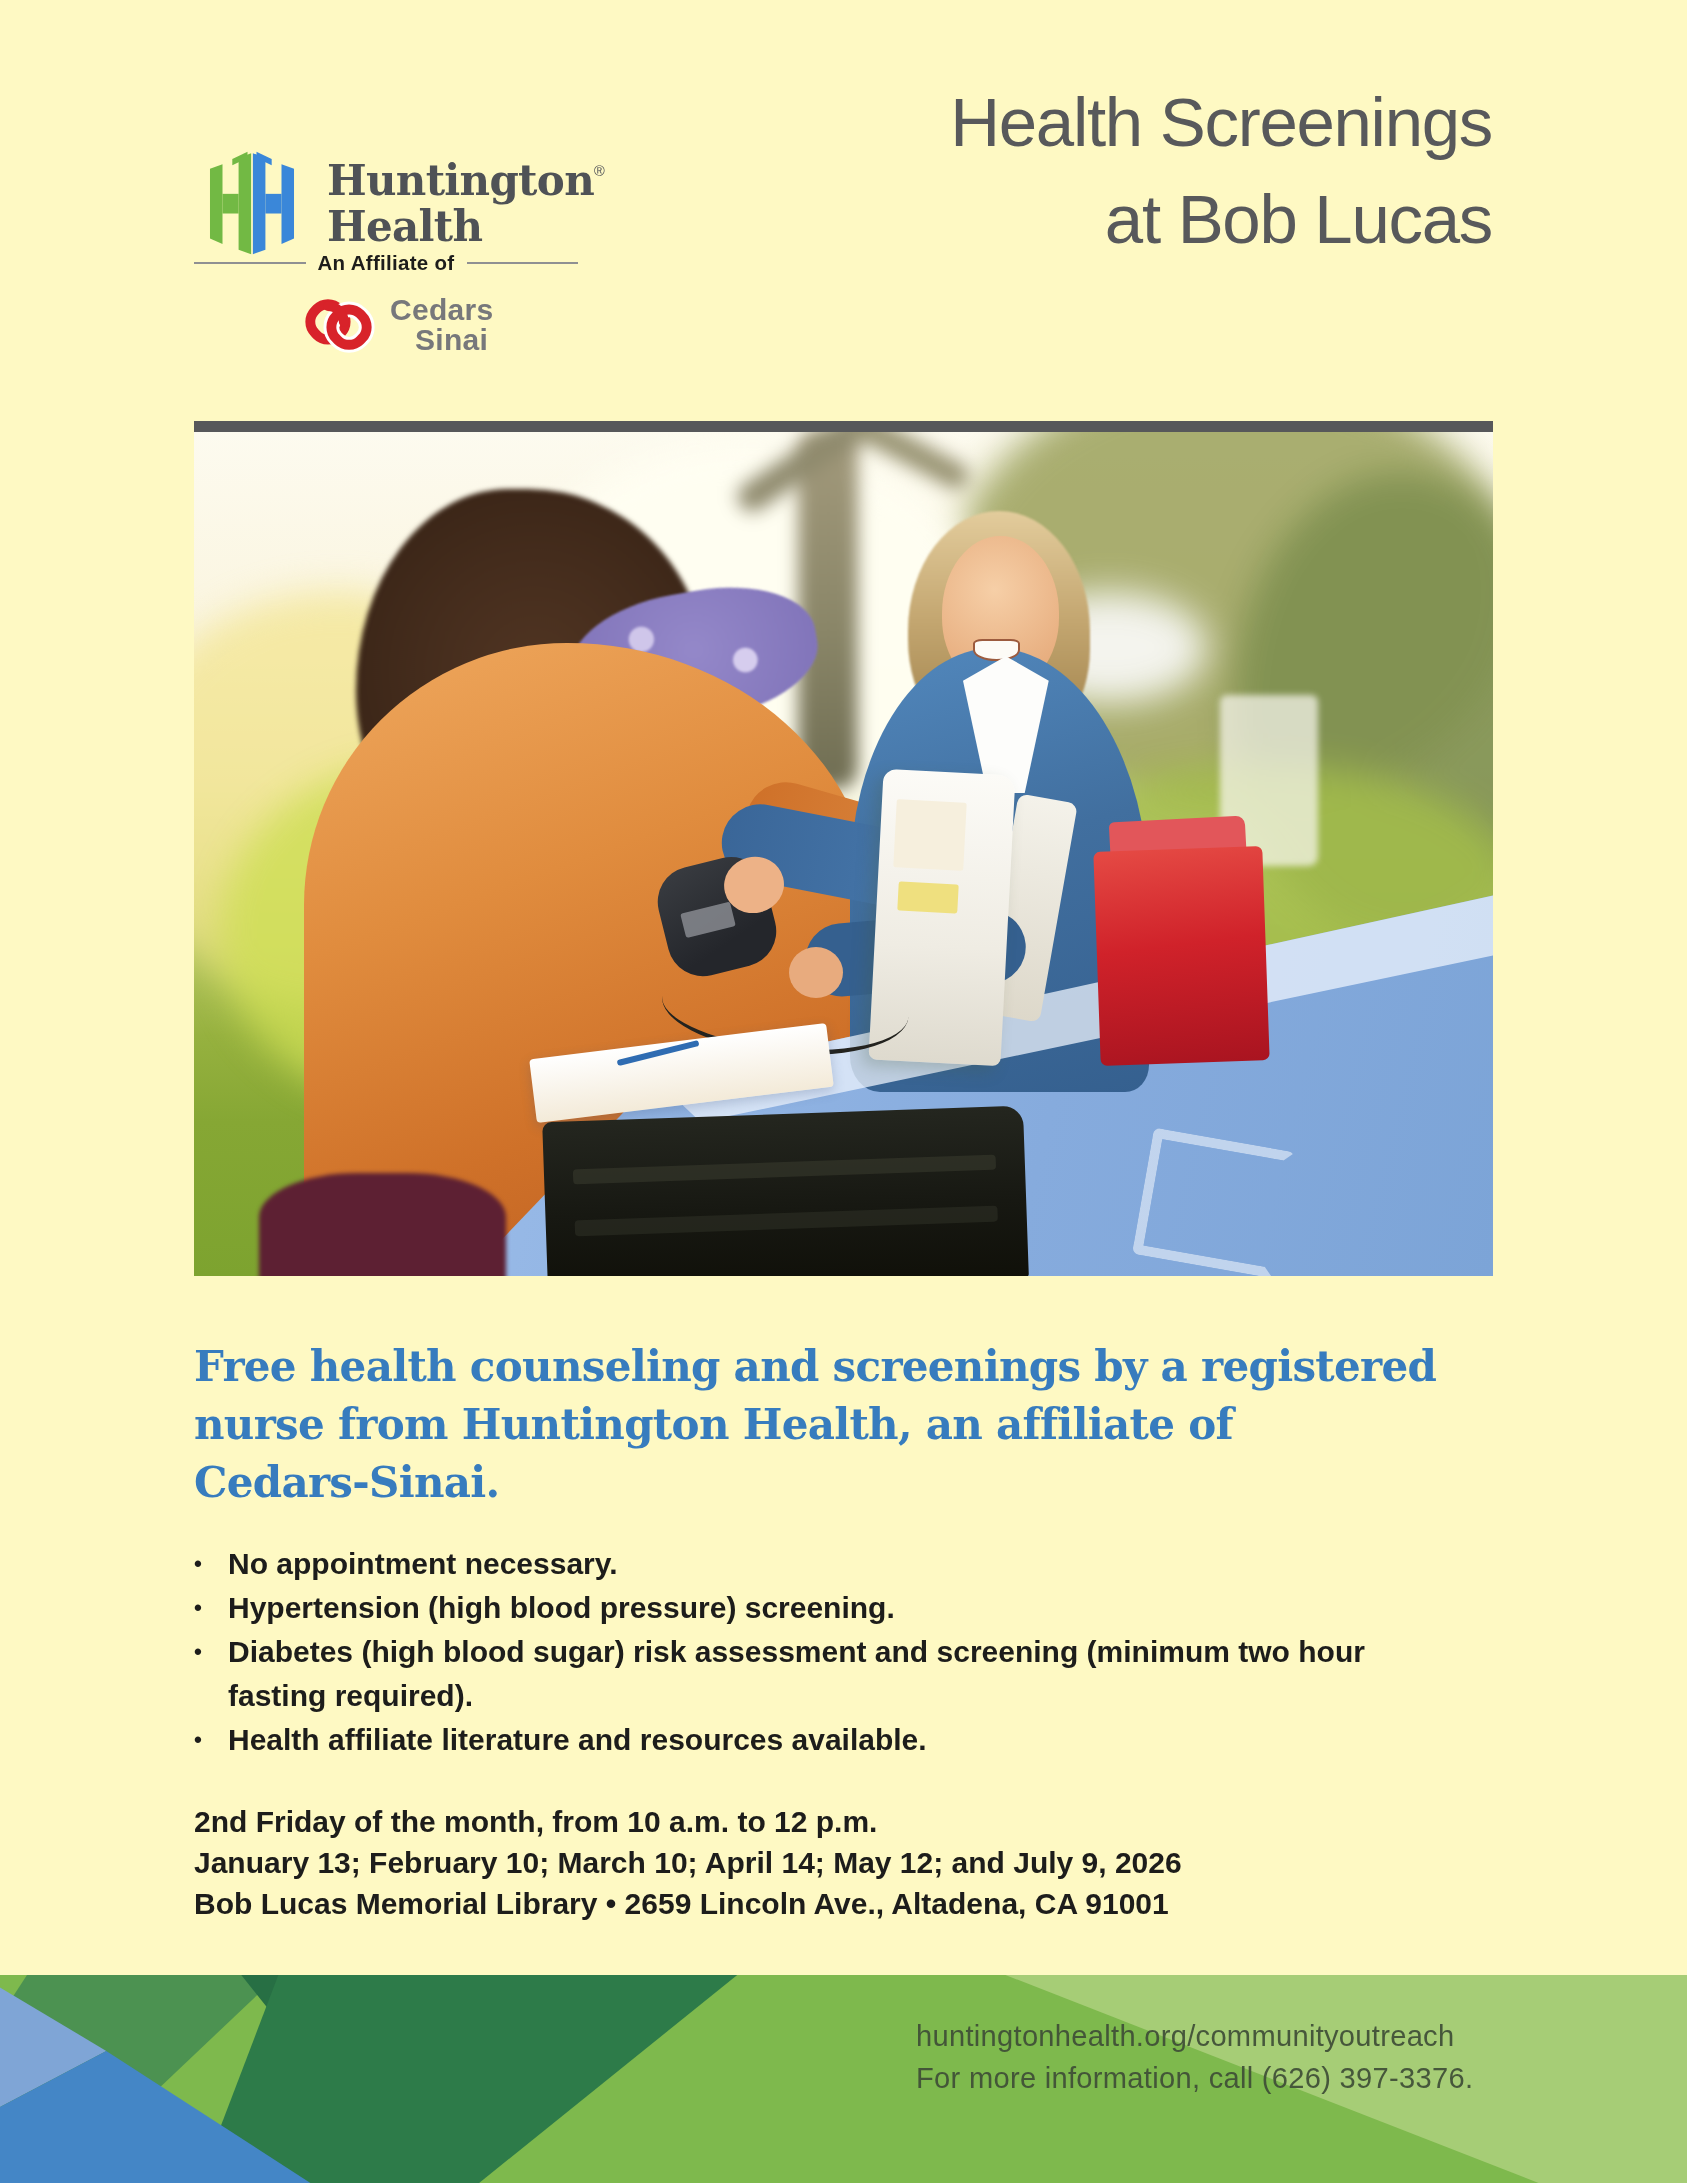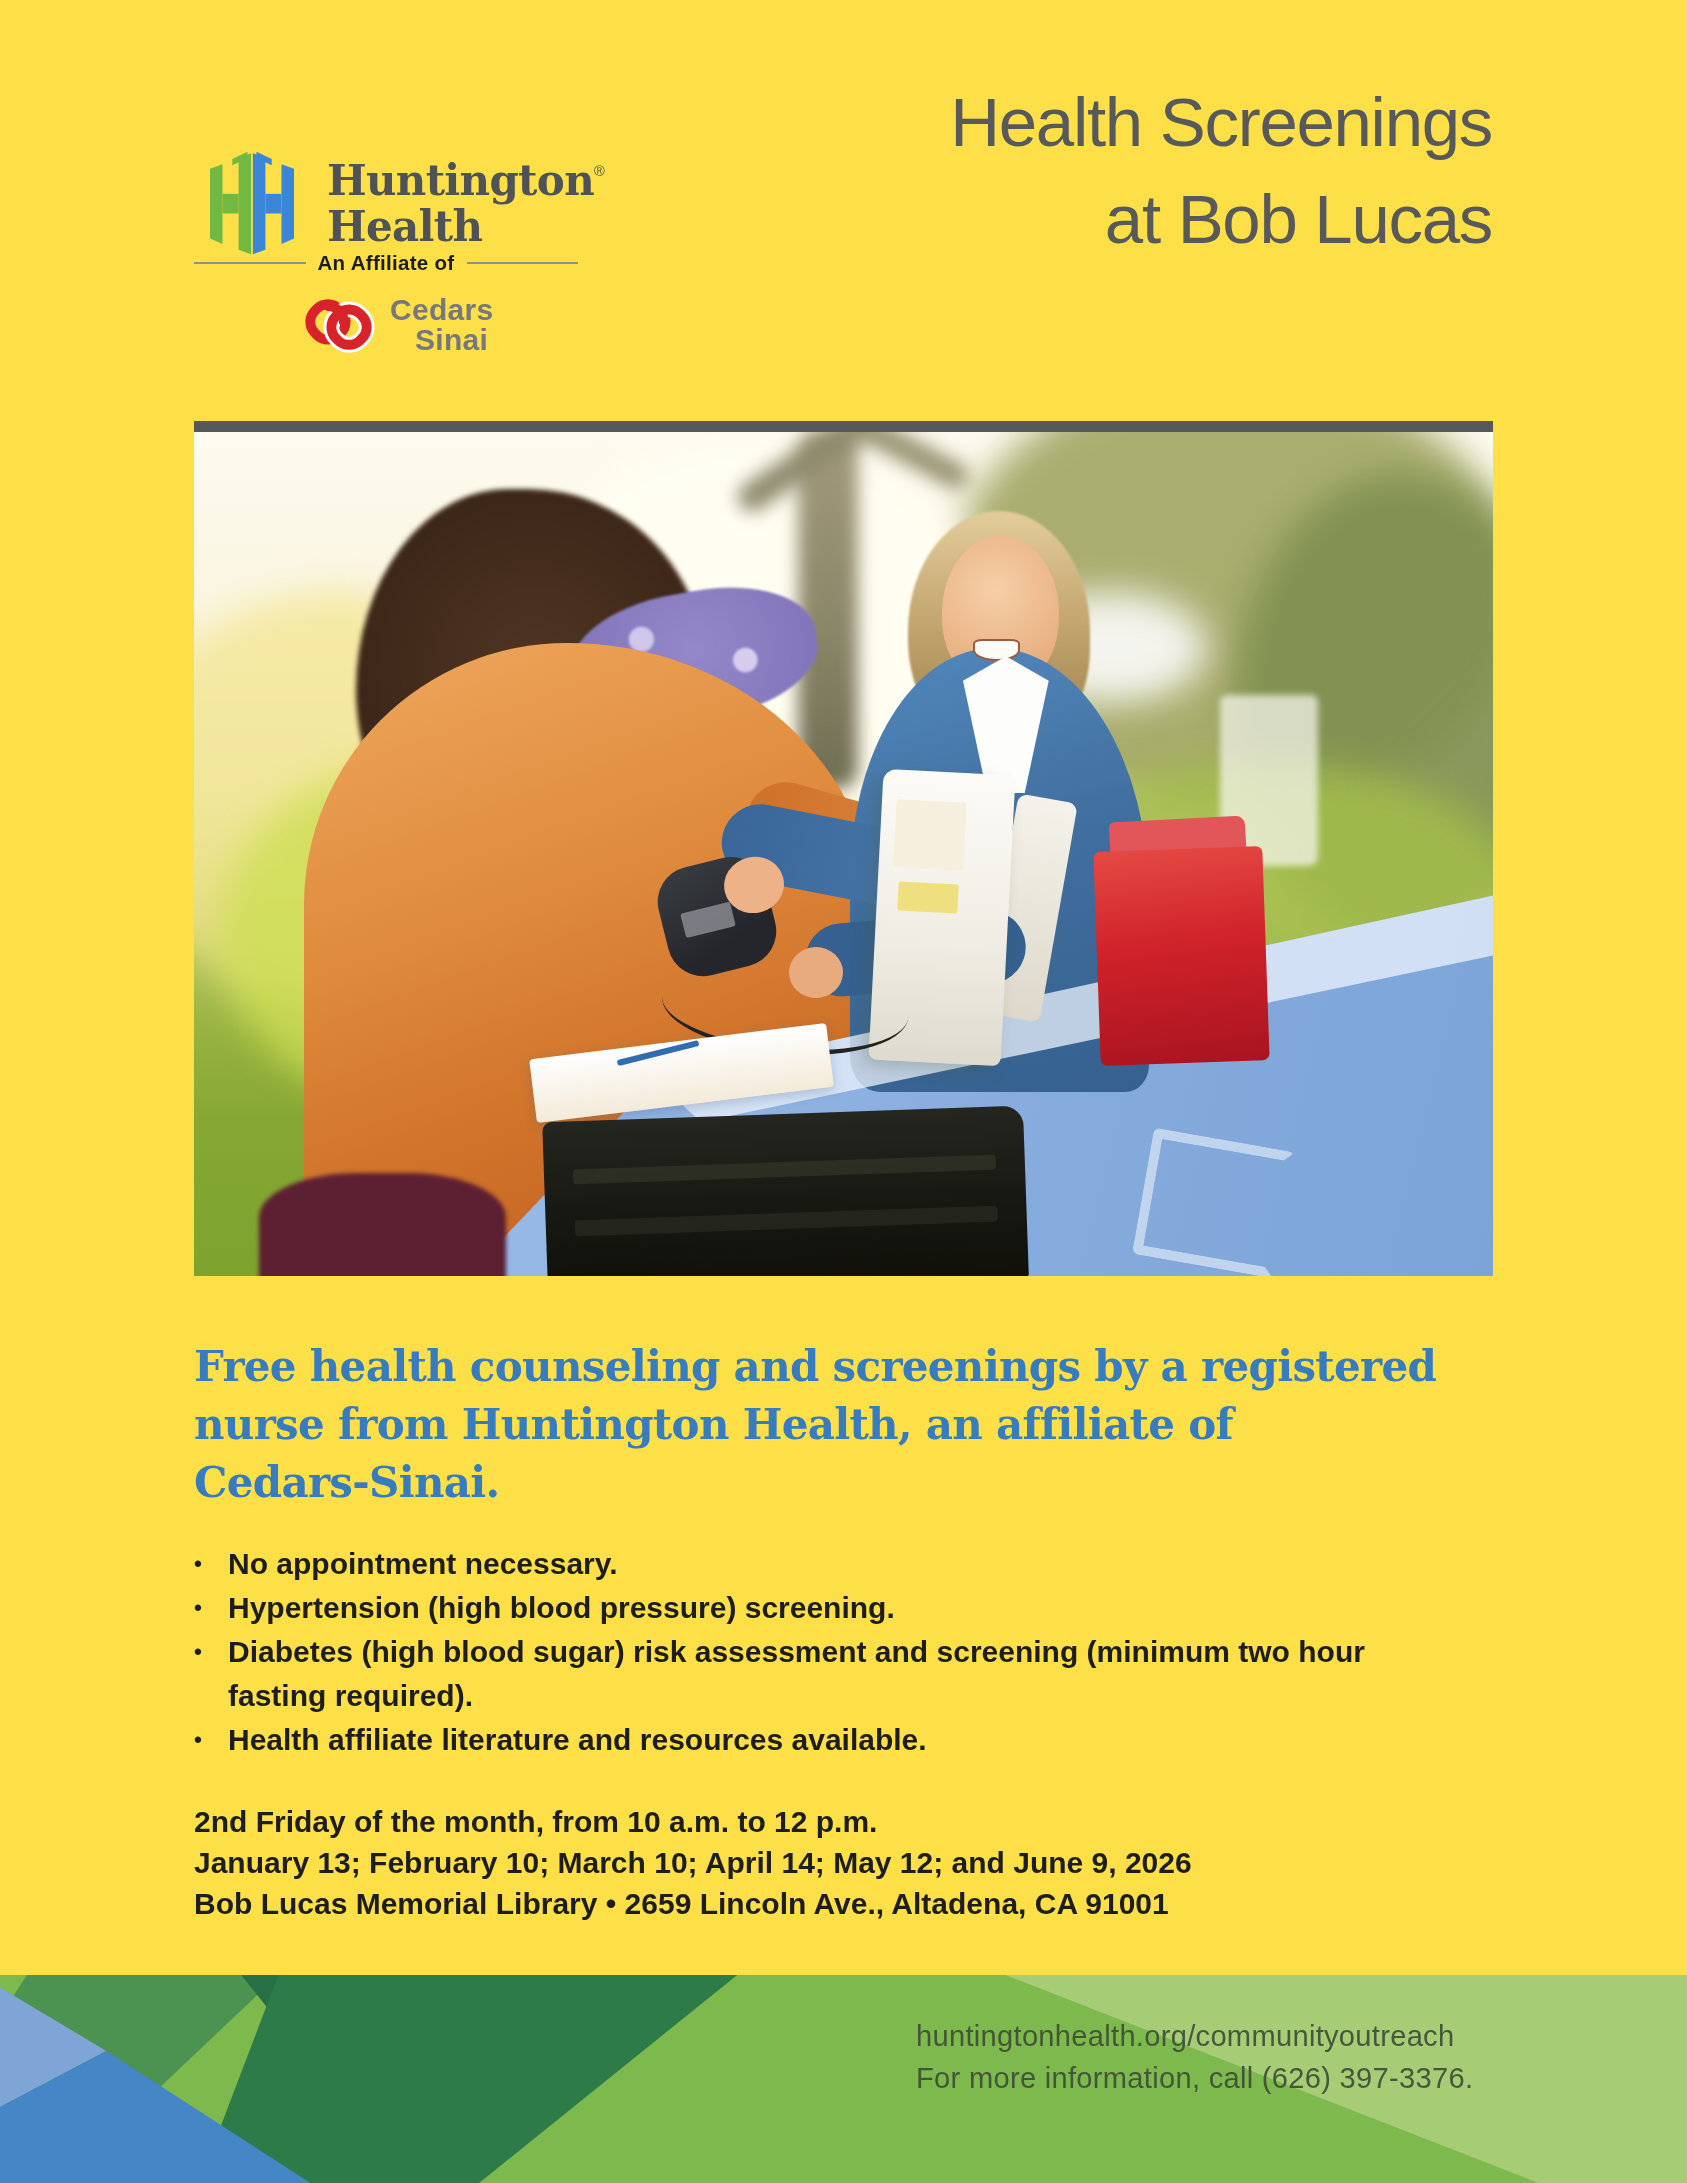--- a/index.html
+++ b/index.html
@@ -1,17 +1,17 @@
 <!DOCTYPE html>
 <html style="font-size:10.6px"><head>
 <meta charset="utf-8">
 <style>
   * { margin:0; padding:0; box-sizing:border-box; }
   html,body { width:1687px; height:2183px; background:#ffffff; font-family:"Liberation Sans", sans-serif; }
-  .page { position:relative; width:1687px; height:2183px; overflow:hidden; background:#fde047; }
+  .page { position:relative; width:1687px; height:2183px; overflow:hidden; background:#fef9c3; }
 
   
   .logo-cube { position:absolute; left:193px; top:142px; width:118px; height:118px; }
   .wordmark { position:absolute; left:327px; top:148px; color:#4f5256; font-family:"DejaVu Serif", serif; font-weight:700; font-size:42px; line-height:46px; letter-spacing:-0.7px; }
   .wordmark .reg { font-size:14.6px; vertical-align:18.5px; font-family:"Liberation Sans", sans-serif; font-weight:400; }
   .affiliate-row { position:absolute; left:194px; top:251px; width:384px; display:flex; align-items:center; gap:12px; }
   .affiliate-row .rule { flex:1; height:2px; background:#8f9092; }
   .affiliate-label { font-size:20.5px; font-weight:600; color:#1d1d1b; white-space:nowrap; letter-spacing:0.3px; }
   .cedars-symbol { position:absolute; left:299px; top:290px; width:79px; height:69px; }
   .cedars-word { position:absolute; left:390px; top:295px; color:#77787b; font-weight:700; font-size:30px; line-height:30px; letter-spacing:0.3px; }
@@ -213,21 +213,21 @@
         <span>Diabetes (high blood sugar) risk assessment and screening (minimum two hour fasting required).</span>
       </li>
     <li>
         <span class="dot">•</span>
         <span>Health affiliate literature and resources available.</span>
       </li>
   </ul>
 
   <div class="schedule">
     <div>2nd Friday of the month, from 10 a.m. to 12 p.m.</div>
-    <div>January 13; February 10; March 10; April 14; May 12; and June 9, 2026</div>
+    <div>January 13; February 10; March 10; April 14; May 12; and July 9, 2026</div>
     <div>Bob Lucas Memorial Library • 2659 Lincoln Ave., Altadena, CA 91001</div>
   </div>
 
   <div class="footer">
     <div class="layer f-base"></div>
     <div class="layer f-bright"></div>
     <div class="layer f-darker"></div>
     <div class="layer f-dark"></div>
     <div class="layer f-light"></div>
     <div class="layer f-lightblue"></div>

